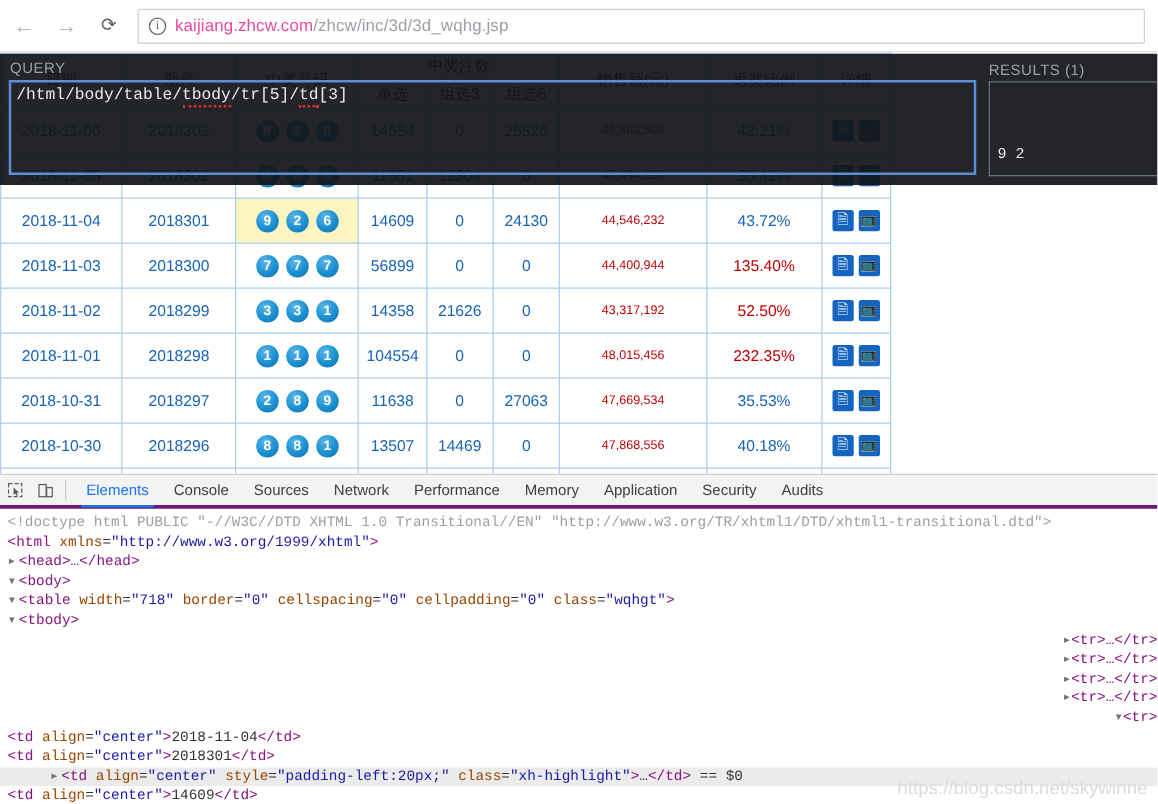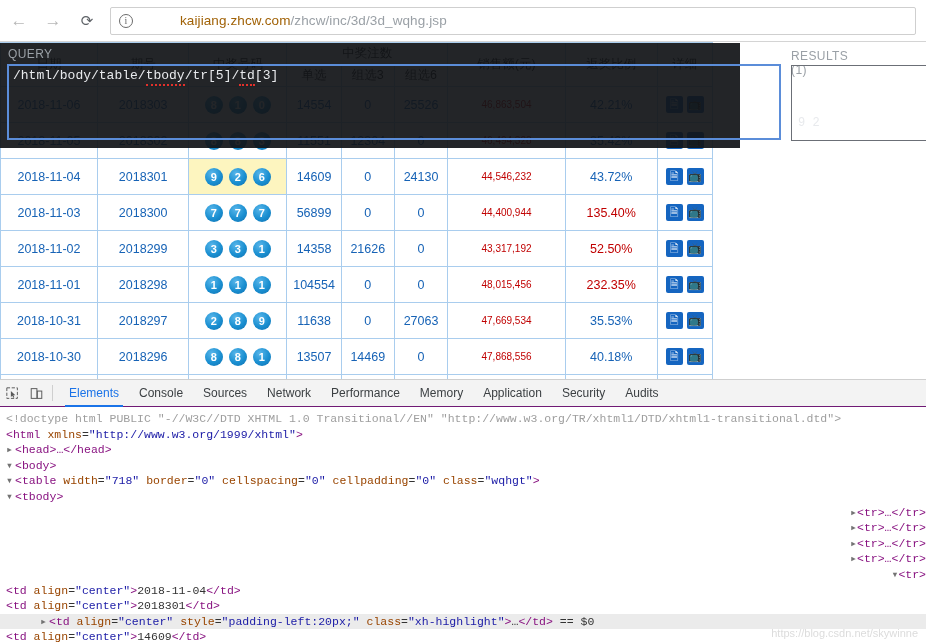--- a/index.html
+++ b/index.html
@@ -26,21 +26,21 @@
     flex: 1; height: 28px; margin: 0 10px 0 8px;
     border: 1px solid #cfcfcf; border-radius: 2px;
     background: #fff; display: flex; align-items: center; padding: 0 8px;
   }
   .info-ico {
     width: 14px; height: 14px; border: 1.3px solid #6b6b6b; border-radius: 50%;
     color: #6b6b6b; font-size: 10px; line-height: 12px; text-align: center;
     font-family: "Liberation Serif", serif; flex: none; margin-right: 7px;
   }
   .url { font-size: 13.5px; color: #9aa0a6; white-space: nowrap; letter-spacing: .1px; }
-  .url .host { color: #a16207; margin-left: 40px; }
+  .url .host { color: #ec4899; }
 
   
   .page {
     position: absolute; left: 0; top: 42px; width: 926px; height: 337px;
     background: #ffffff; overflow: hidden;
   }
   table.wqhgt {
     width: 713px; border-collapse: collapse;
     font-size: 12.5px; color: #1763b6;
   }
@@ -72,21 +72,21 @@
   td.rate-red { color: #c00000; }
   .icons { display: flex; gap: 4px; justify-content: center; }
   .ibtn {
     width: 17px; height: 17px; background: #1565c0; border-radius: 2px;
     display: flex; align-items: center; justify-content: center;
     color: #fff; font-size: 11px; line-height: 1;
   }
 
   
   .xp-overlay {
-    position: absolute; left: 0; top: 43px; width: 740px; height: 105px;
+    position: absolute; left: 0; top: 43px; width: 926px; height: 105px;
     background: rgba(18,20,24,0.93); z-index: 30;
   }
   .xp-query-label {
     position: absolute; left: 8px; top: 4px;
     color: #9aa0a6; font-size: 12px; letter-spacing: .4px;
   }
   .xp-input {
     position: absolute; left: 7px; top: 21px; width: 774px; height: 76px;
     border: 2px solid #5b8dd9; background: transparent;
   }
@@ -109,21 +109,21 @@
     color: #e8eaed; font-family: "Liberation Mono", monospace; font-size: 12px; margin-top: 47px;
   }
 
   
   .devtools {
     position: absolute; left: 0; top: 379px; width: 926px; height: 264px;
     background: #ffffff; border-top: 1px solid #cfcfcf;
   }
   .dt-tabbar {
     height: 27px; display: flex; align-items: center;
-    border-bottom: 1px solid #701a75; background: #f3f3f3;
+    border-bottom: 3px solid #701a75; background: #f3f3f3;
   }
   .dt-ico {
     width: 24px; height: 22px; display: flex; align-items: center; justify-content: center;
     color: #5a5a5a; font-size: 12px;
   }
   .dt-sep { width: 1px; height: 16px; background: #cfcfcf; margin: 0 6px 0 4px; }
   .dt-tab {
     padding: 0 10px; height: 27px; line-height: 27px;
     font-size: 12px; color: #3c4043; position: relative;
   }
@@ -146,21 +146,21 @@
   .txt  { color: #333; }
   .eq   { color: #333; }
   .ind1 { padding-left: 6px; }
   .ind2 { padding-left: 20px; }
   .ind3 { padding-left: 34px; }
   .ind4 { padding-left: 48px; text-align: right; }
   .ind5 { padding-left: 62px; }
 
   .watermark {
     position: absolute; right: 8px; bottom: 4px;
-    color: #dcdcdc; font-size: 11px; z-index: 40;
+    color: #dcdcdc; font-size: 15px; z-index: 40;
   }
 </style>
 </head>
 <body>
 
 <div id="root">
 
   <div class="chrome">
     <div class="navbtn">←</div>
     <div class="navbtn">→</div>

